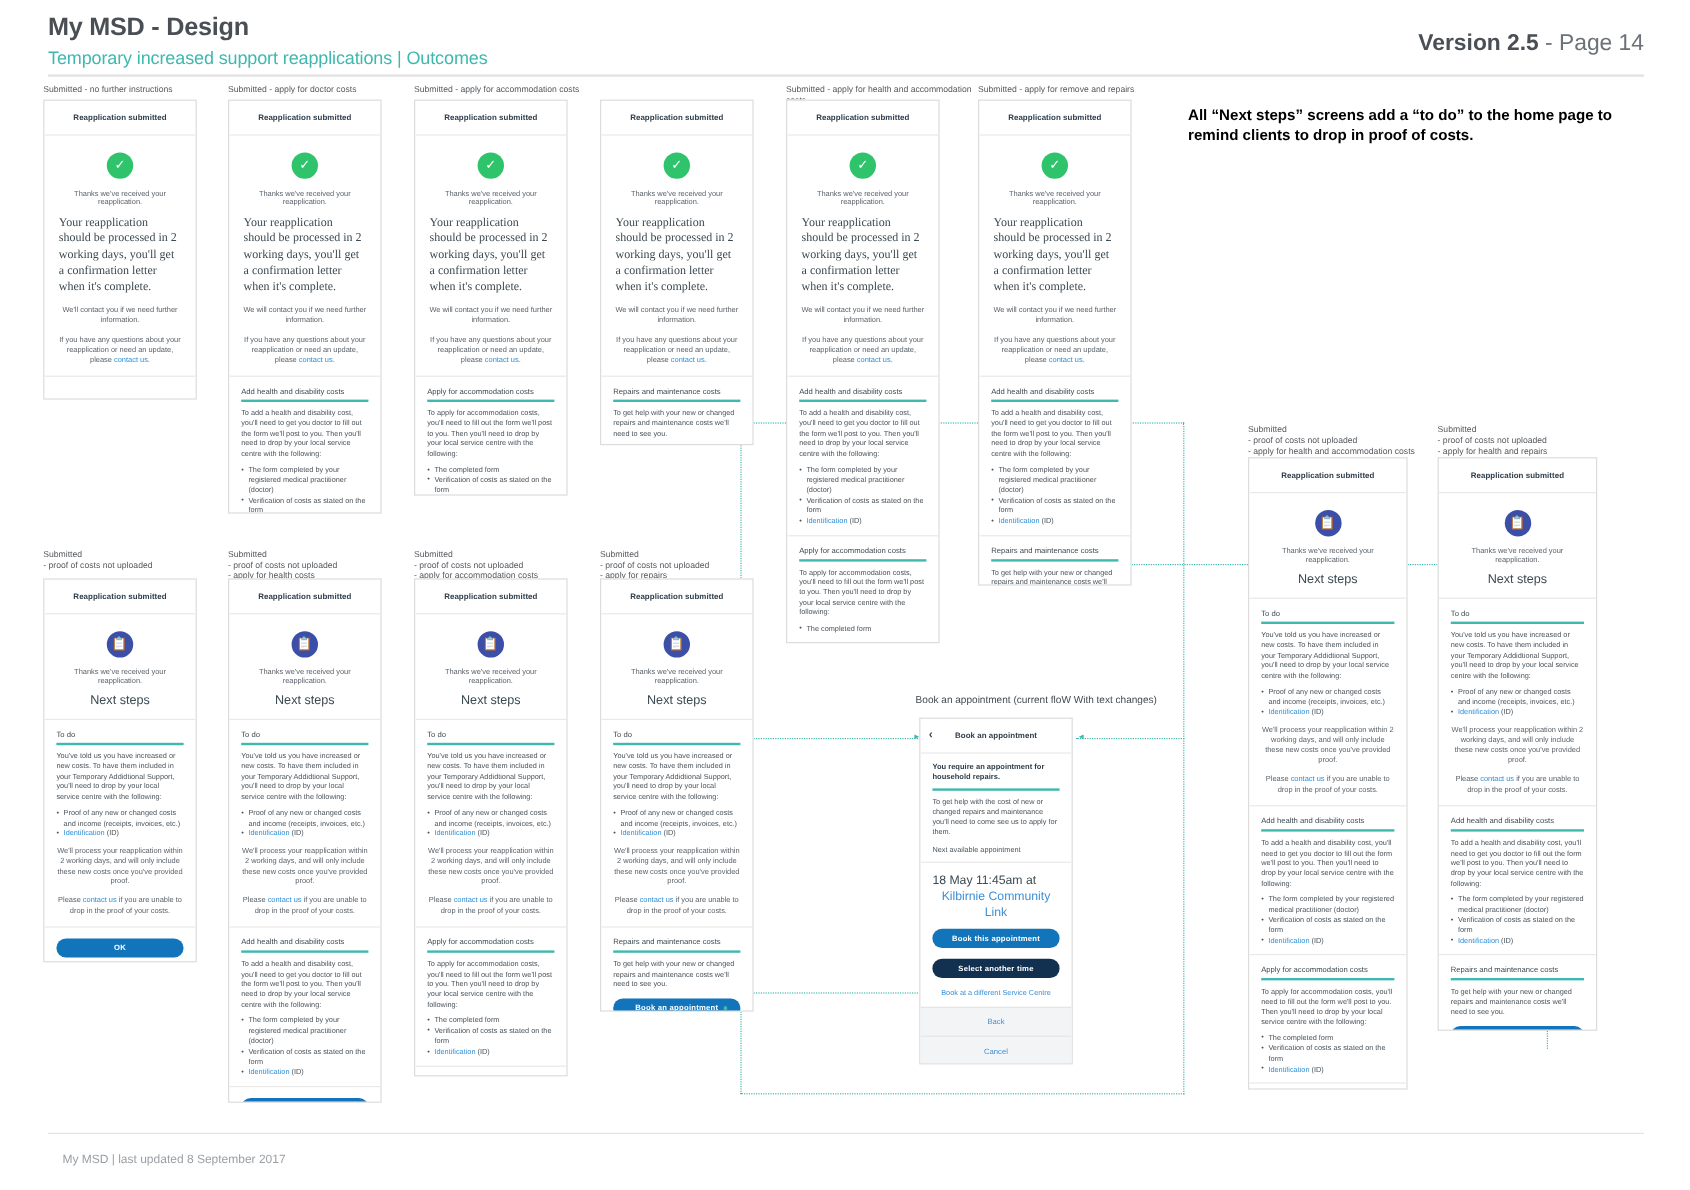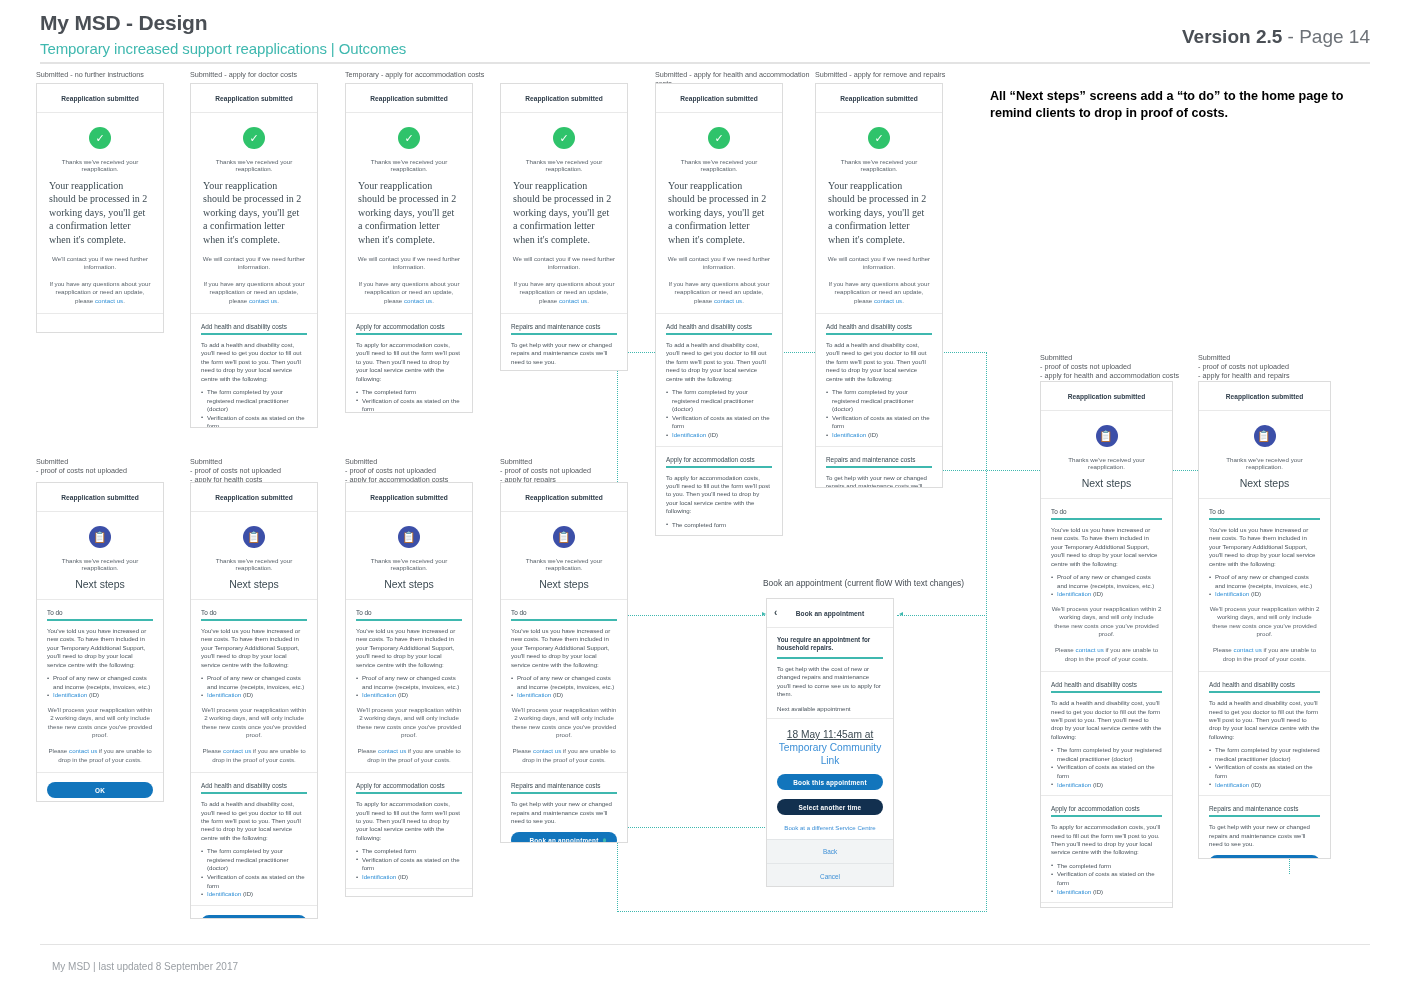--- a/index.html
+++ b/index.html
@@ -124,21 +124,21 @@
   #appt-caption { position:absolute; left:763px; top:578px; font-size:8.4px; color:#444b52; }
   #appt-modal { left:766px; top:598px; width:128px; }
   #appt-modal .ph-head { position:relative; }
   #appt-back {
     position:absolute; left:7px; top:50%; transform:translateY(-50%);
     font-size:10px; color:#3c4a52; line-height:1;
   }
   .appt-h { font-size:6.3px; font-weight:bold; color:#2f3d4a; line-height:8.4px; margin:8px 0 4px 0; }
   .appt-p { font-size:6.1px; line-height:8.4px; color:#4a545c; margin-bottom:7px; }
   .appt-label { font-size:6.1px; color:#4a545c; margin-bottom:6px; }
-  .appt-time { font-size:10.2px; color:#3c4a52; text-align:center; line-height:13px;text-decoration:underline; }
+  .appt-time { font-size:10.2px; color:#3c4a52; line-height:13px; }
   .appt-place { font-size:10.2px; color:#3c8fd6; text-align:center; line-height:13px; margin-bottom:6px; }
   .appt-alt { font-size:6.1px; color:#3c8fd6; text-align:center; margin:2px 0 8px 0; }
   .appt-footer { background:#f2f4f5; border-top:1px solid #e3e6e8; }
   .appt-footer div {
     height:24px; display:flex; align-items:center; justify-content:center;
     font-size:6.4px; color:#3c8fd6; border-bottom:1px solid #e3e6e8;
   }
   .appt-footer div:last-child { border-bottom:none; }
 </style>
 </head>
@@ -197,21 +197,21 @@
     <div class="sec-body">To add a health and disability cost, you'll need to get you doctor to fill out the form we'll post to you. Then you'll need to drop by your local service centre with the following:</div>
     <ul class="bullets">
       <li>The form completed by your registered medical practitioner (doctor)</li>
       <li>Verification of costs as stated on the form</li>
 
     </ul>
 
   </div>
 </div>
 
-<div class="caption" style="left:345px; top:70px; width:175px;">Temporary - apply for accommodation costs</div>
+<div class="caption" style="left:345px; top:70px; width:175px;">Submitted - apply for accommodation costs</div>
 <div class="phone" style="left:345px; top:83px; width:128px; height:330px;">
   <div class="ph-head">Reapplication submitted</div>
   <div class="ph-body">
     <div class="icon-wrap">
         <div class="tick">✓</div>
       </div>
     <div class="thanks">Thanks we've received your reapplication.</div>
     <div class="bigmsg">Your reapplication should be processed in 2 working days, you'll get a confirmation letter when it's complete.</div>
     <div class="smallmsg">We will contact you if we need further information.</div>
     <div class="smallmsg"><span>If you have any questions about your reapplication or need an update, please </span><span class="link">contact us</span><span>.</span></div>
@@ -525,21 +525,21 @@
     <span id="appt-back">‹</span>
     <span>Book an appointment</span>
   </div>
   <div class="ph-body">
     <div class="appt-h">You require an appointment for household repairs.</div>
     <div class="sec-rule"></div>
     <div class="appt-p">To get help with the cost of new or changed repairs and maintenance you'll need to come see us to apply for them.</div>
     <div class="appt-label">Next available appointment</div>
     <div class="hr"></div>
     <div class="appt-time">18 May 11:45am at</div>
-    <div class="appt-place">Temporary Community Link</div>
+    <div class="appt-place">Kilbirnie Community Link</div>
     <button class="btn">Book this appointment</button>
     <button class="btn dark">Select another time</button>
     <div class="appt-alt">Book at a different Service Centre</div>
   </div>
   <div class="appt-footer">
     <div>Back</div>
     <div>Cancel</div>
   </div>
 </div>
 

